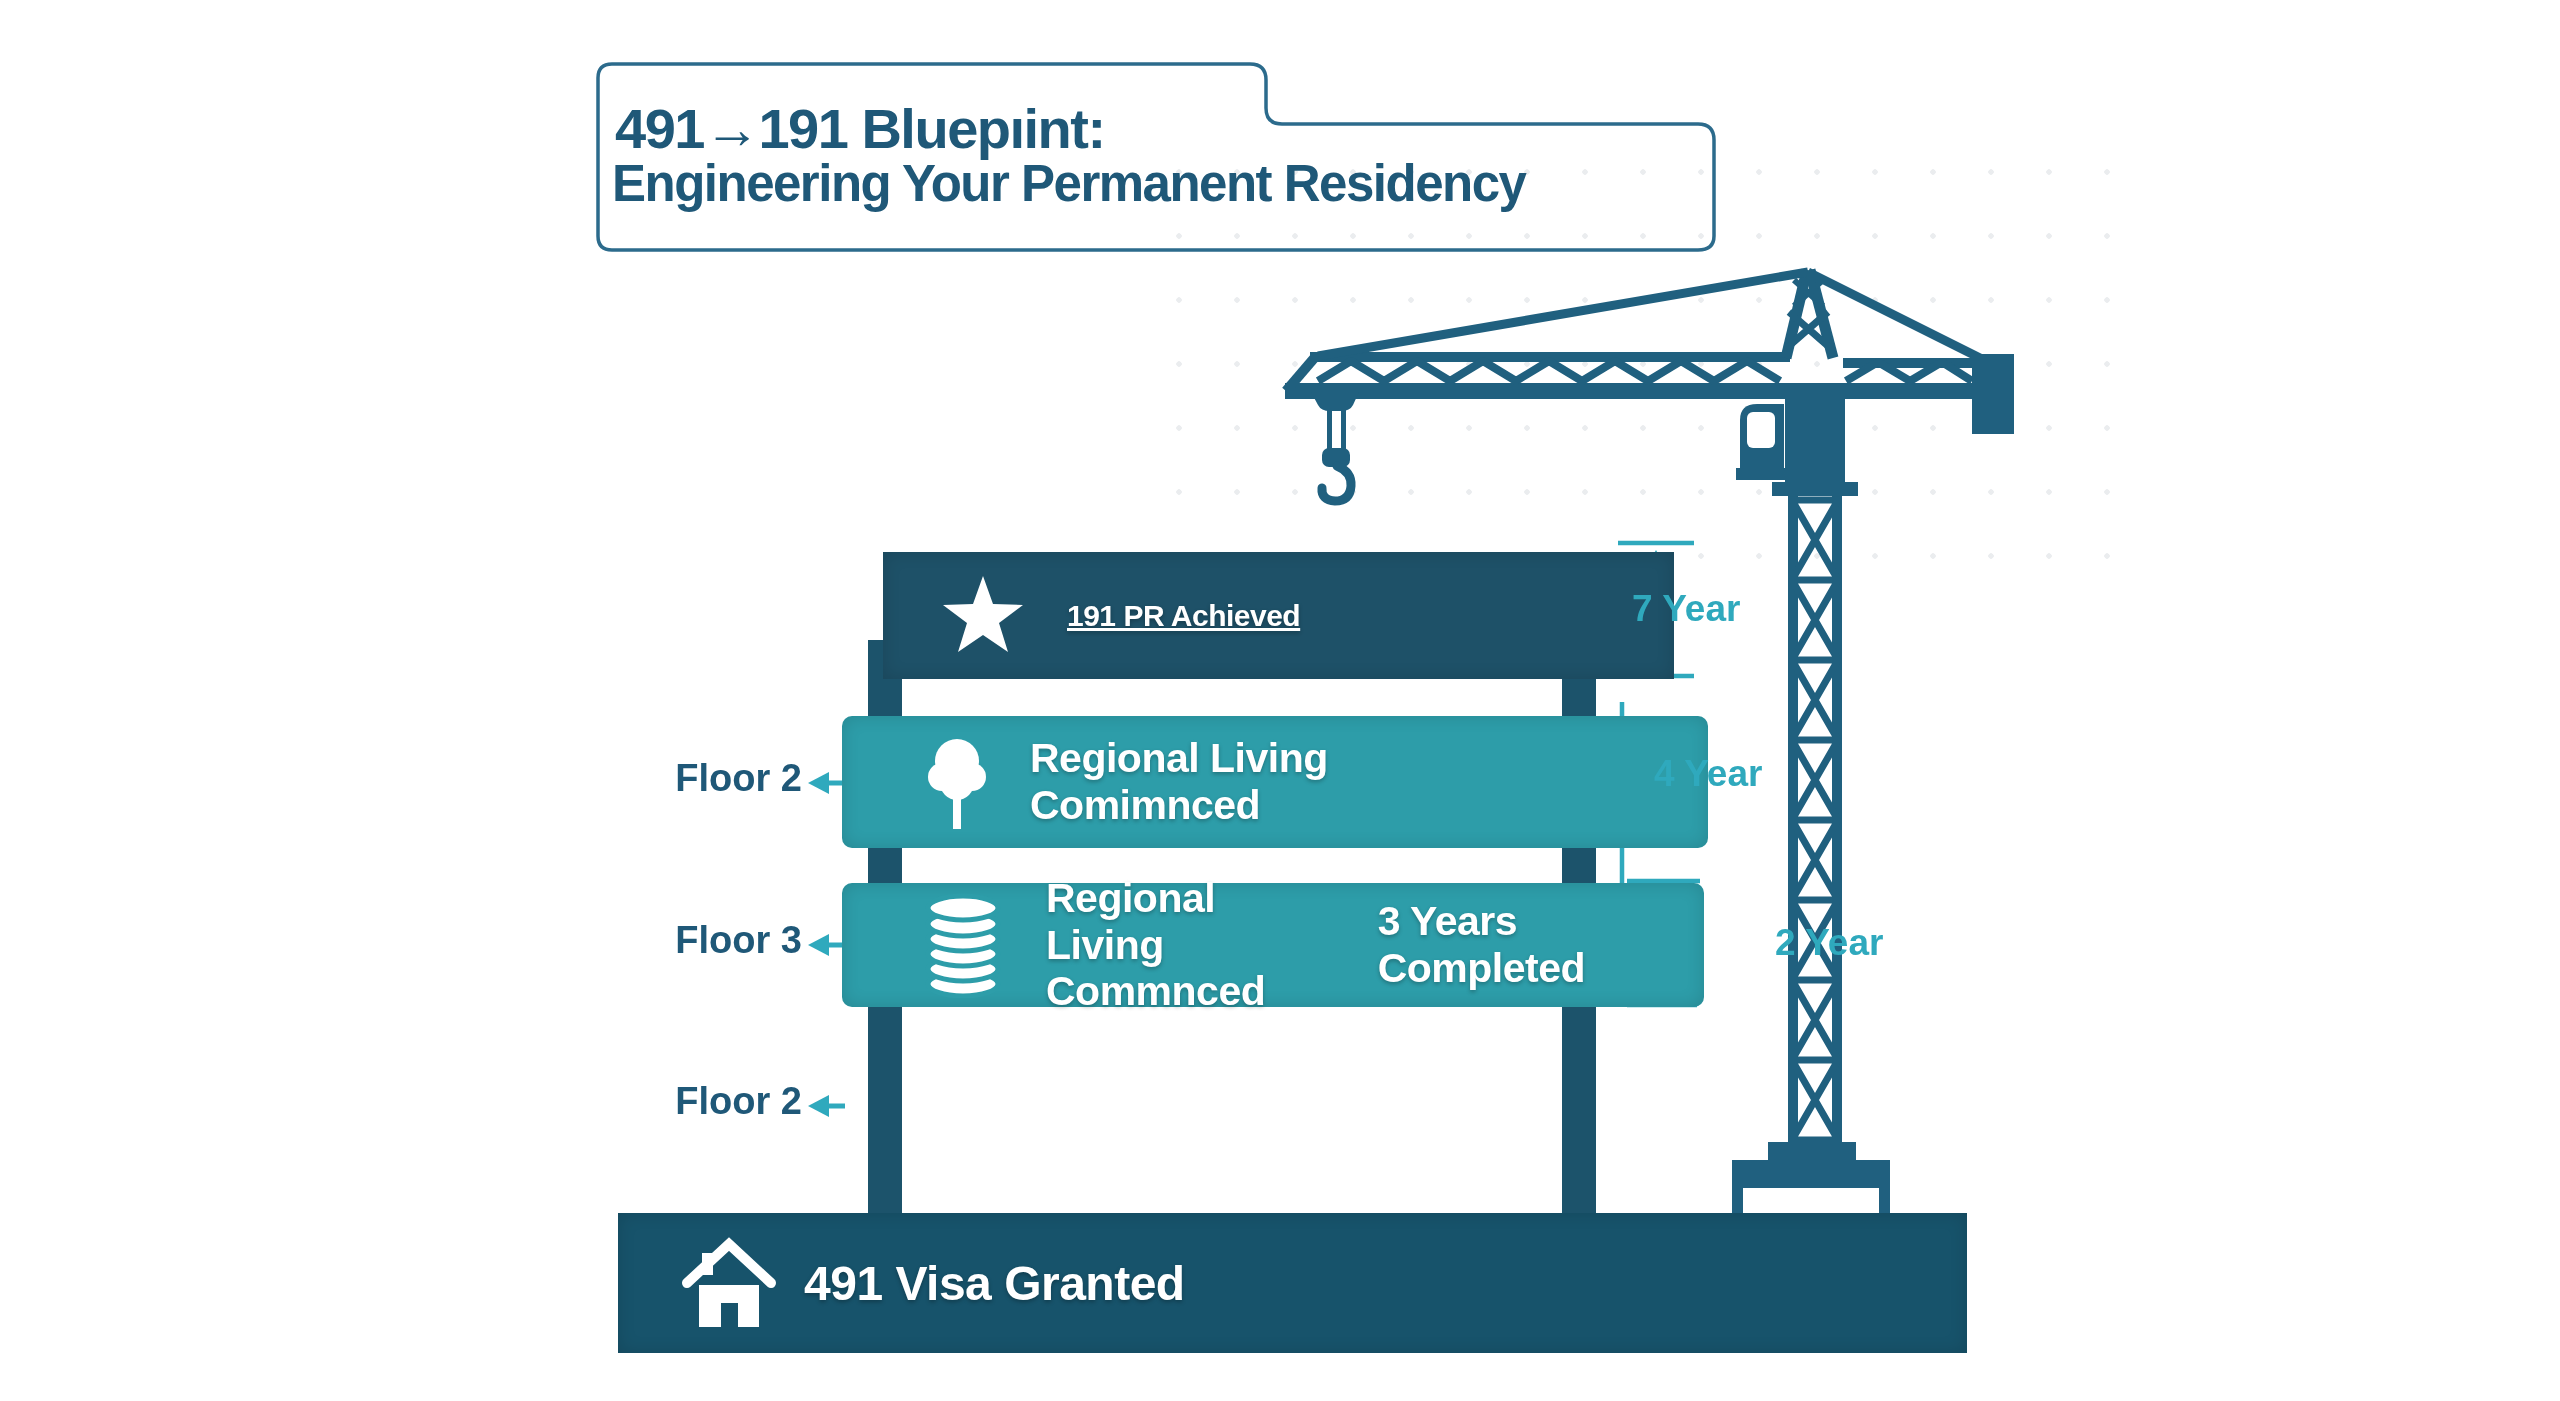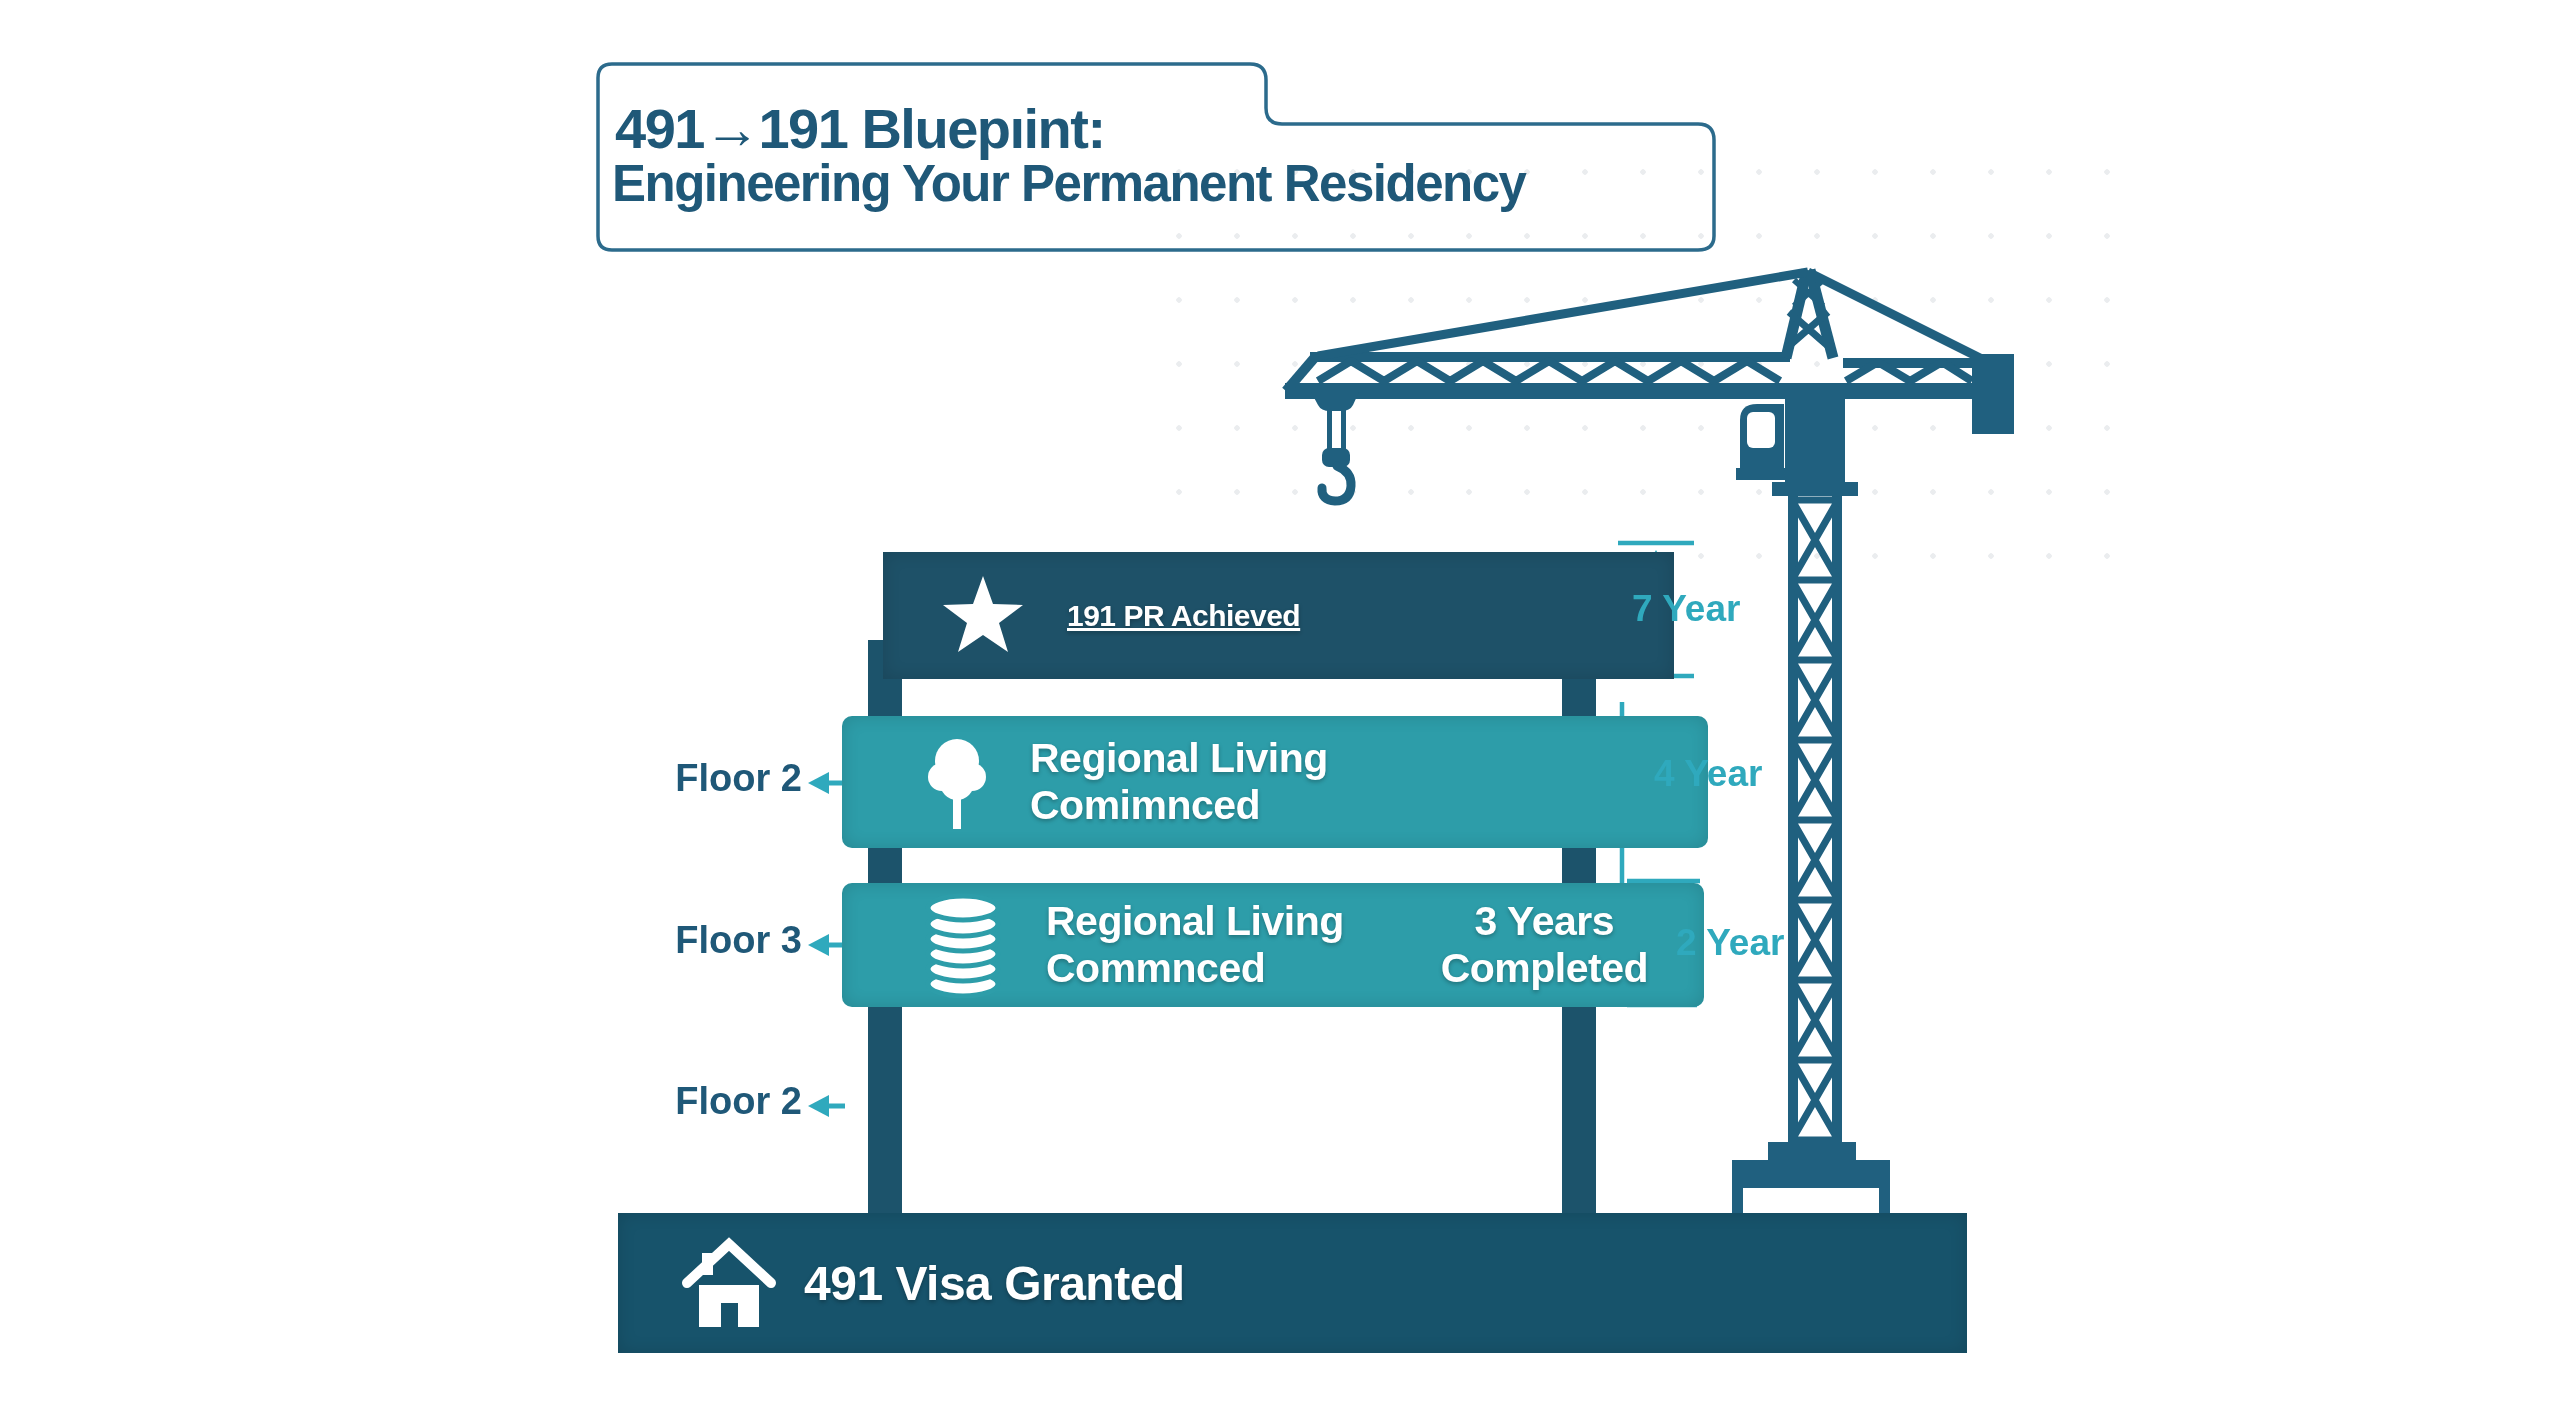--- a/index.html
+++ b/index.html
@@ -175,21 +175,21 @@
         <ellipse cx="39" cy="62" rx="35" ry="12"></ellipse>
           <ellipse cx="39" cy="47" rx="35" ry="12"></ellipse>
         <ellipse cx="39" cy="32" rx="35" ry="12"></ellipse>
           <ellipse cx="39" cy="16" rx="35" ry="12"></ellipse>
       </g>
     </svg>
     <div class="bar-text two-line" style="font-size:41px;">
       <div>Regional Living</div>
       <div>Commnced</div>
     </div>
-    <div class="bar-text two-line" style="font-size:41px;margin-left:auto;margin-right:56px;text-align:center;">
+    <div class="bar-text two-line" style="font-size:41px;margin-left:auto;margin-right:119px;">
       <div>3 Years</div>
       <div>Completed</div>
     </div>
   </div>
 
 
   <div class="bar base" style="left:618px;top:1213px;width:1289px;height:140px;padding-left:60px;gap:24px;">
     <svg class="icon" width="102" height="96" viewBox="0 0 102 96">
       <rect x="24" y="18" width="11" height="22" fill="#ffffff"></rect>
       <path d="M9,48 L51,9 L93,48" fill="none" stroke="#ffffff" stroke-width="10" stroke-linecap="round"></path>
@@ -198,15 +198,15 @@
     </svg>
     <div class="bar-text" style="font-size:48px;">491 Visa Granted</div>
   </div>
 
   <div class="floor-label" style="left:612px;top:757px;">Floor 2</div>
   <div class="floor-label" style="left:612px;top:919px;">Floor 3</div>
   <div class="floor-label" style="left:612px;top:1080px;">Floor 2</div>
 
   <div class="marker-label" style="left:1632px;top:588px;">7 Year</div>
   <div class="marker-label" style="left:1654px;top:753px;">4 Year</div>
-  <div class="marker-label" style="left:1676px;top:922px;">2 Year</div>
+  <div class="marker-label" style="left:1775px;top:922px;">2 Year</div>
 
 </div>
 
 </body></html>

